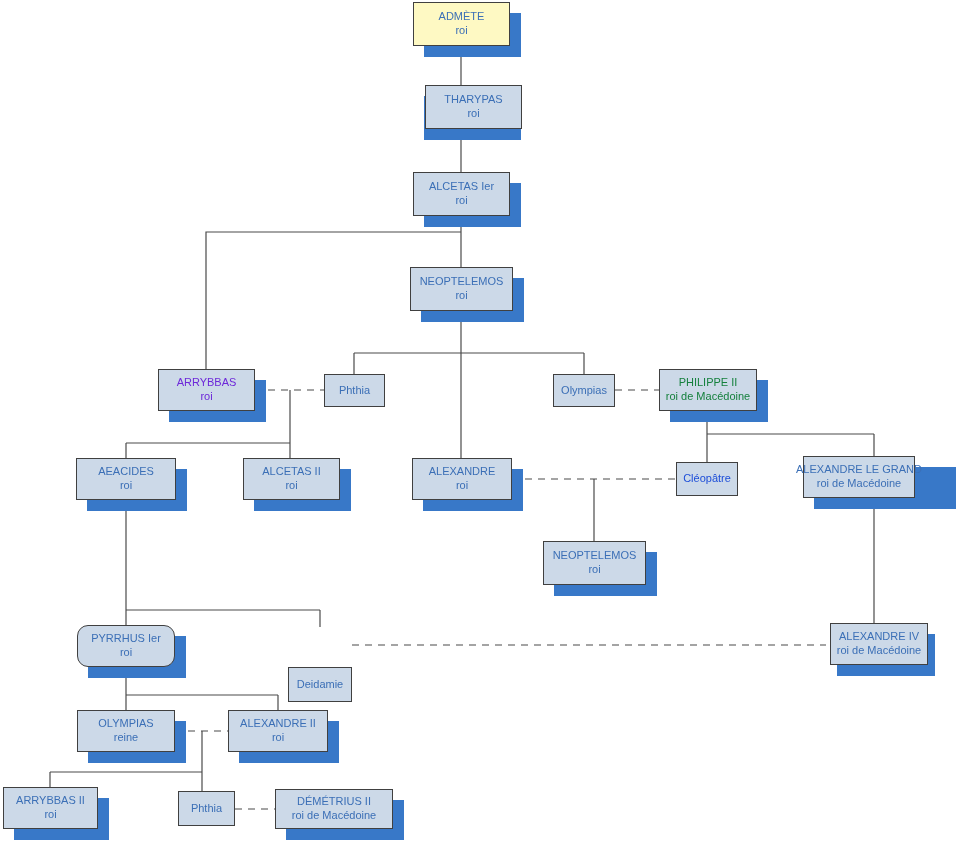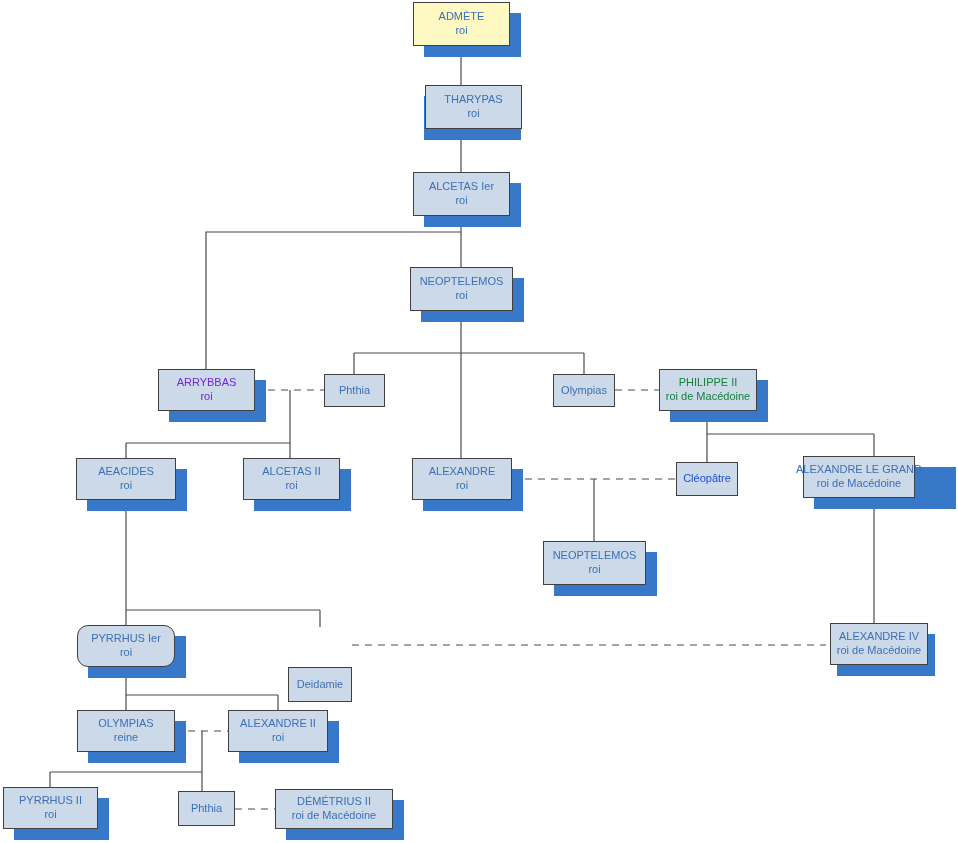--- a/index.html
+++ b/index.html
@@ -139,21 +139,21 @@
     </div>
     <div class="node" style="left: 77px; top: 710px; width: 98px; height: 42px; background: rgb(204, 217, 232); border-color: rgb(64, 64, 64); color: rgb(59, 111, 182);">
       <span class="n-name">OLYMPIAS</span>
       <span class="n-title">reine</span>
     </div>
     <div class="node" style="left: 228px; top: 710px; width: 100px; height: 42px; background: rgb(204, 217, 232); border-color: rgb(64, 64, 64); color: rgb(59, 111, 182);">
       <span class="n-name">ALEXANDRE II</span>
       <span class="n-title">roi</span>
     </div>
     <div class="node" style="left: 3px; top: 787px; width: 95px; height: 42px; background: rgb(204, 217, 232); border-color: rgb(64, 64, 64); color: rgb(59, 111, 182);">
-      <span class="n-name">PYRRHUS II</span>
+      <span class="n-name">ARRYBBAS II</span>
       <span class="n-title">roi</span>
     </div>
     <div class="node" style="left: 178px; top: 791px; width: 57px; height: 35px; background: rgb(204, 217, 232); border-color: rgb(64, 64, 64); color: rgb(59, 111, 182);">
       <span class="n-name">Phthia</span>
     </div>
     <div class="node" style="left: 275px; top: 789px; width: 118px; height: 40px; background: rgb(204, 217, 232); border-color: rgb(64, 64, 64); color: rgb(59, 111, 182);">
       <span class="n-name">DÉMÉTRIUS II</span>
       <span class="n-title">roi de Macédoine</span>
     </div>
   </div>

